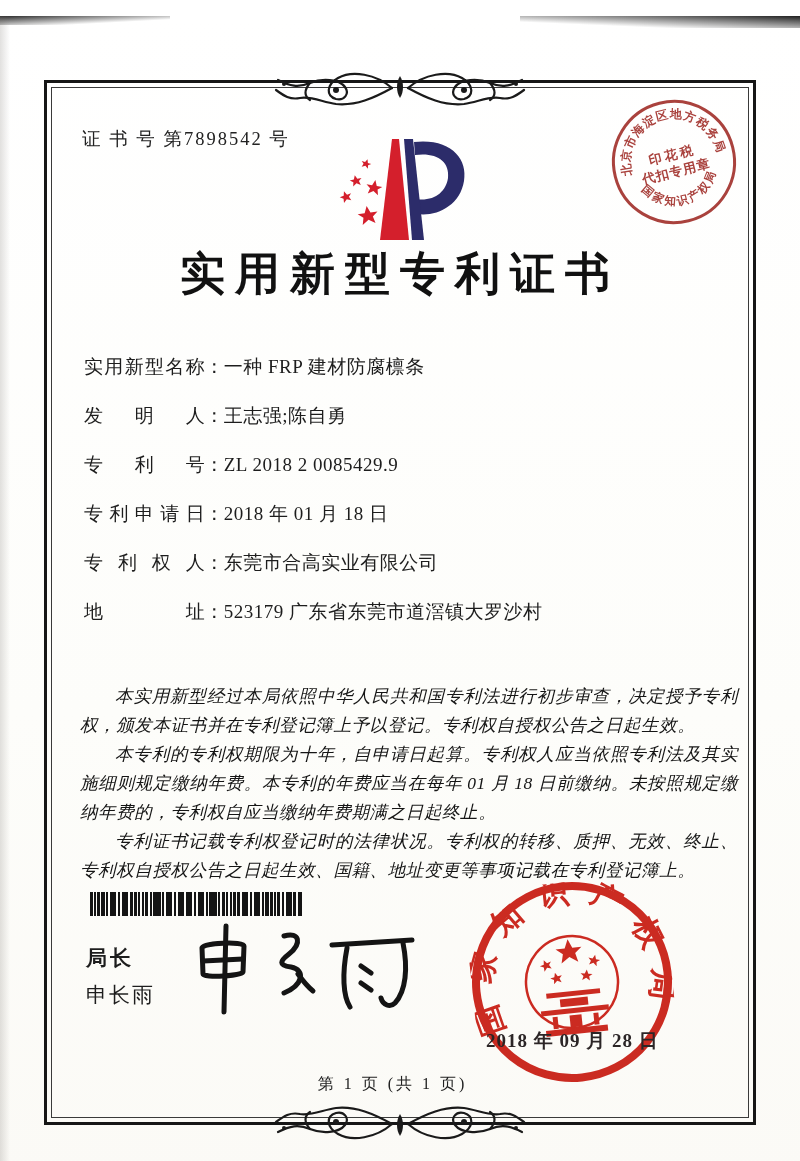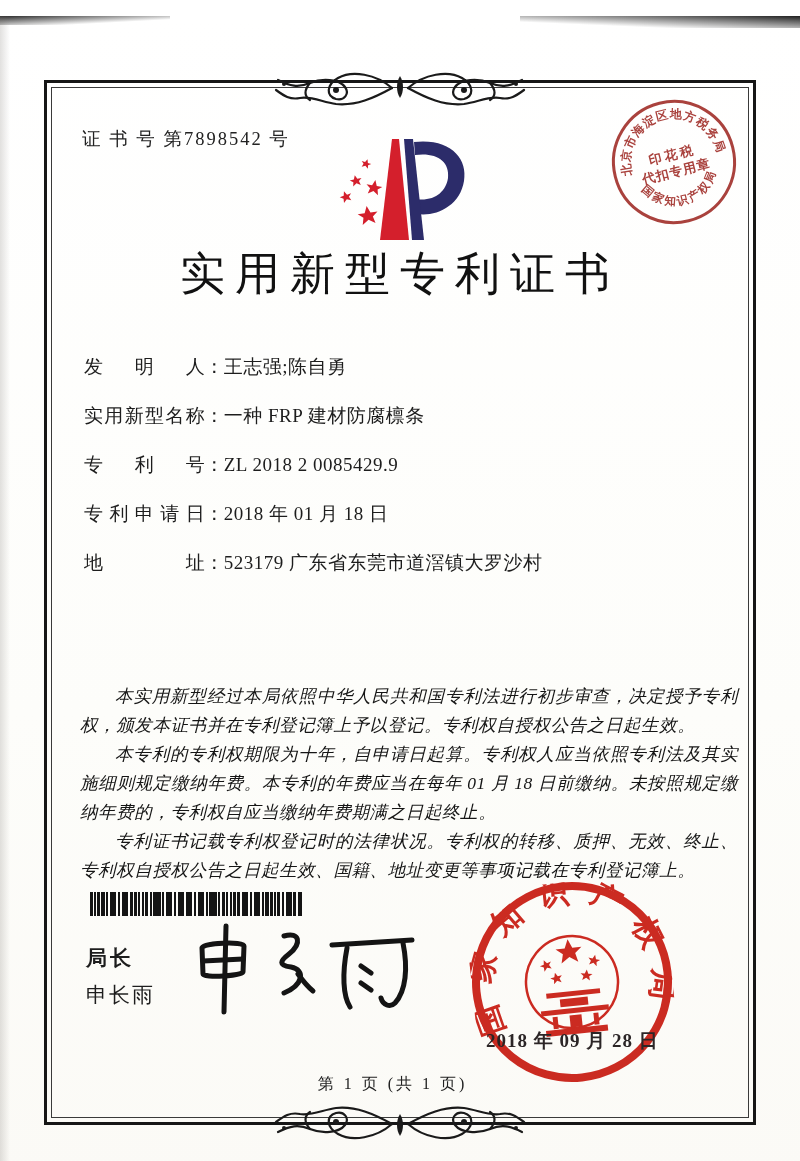--- a/index.html
+++ b/index.html
@@ -30,21 +30,21 @@
   .orn.bottom{top:1084px;transform:scaleY(-1);}
   .cert-no{position:absolute;left:82px;top:110px;font-size:18.5px;letter-spacing:2px;
            color:#222;}
   .logo{position:absolute;left:328px;top:118px;width:144px;height:112px;}
   
   .tax-stamp{position:absolute;left:612px;top:84px;width:124px;height:124px;
              transform:rotate(-14deg);opacity:.88;mix-blend-mode:multiply;}
   .tax-stamp .ring{position:absolute;inset:0;border:3px solid var(--stamp-red);
                    border-radius:50%;}
   .title{position:absolute;left:0;right:0;top:228px;text-align:center;
-         font-size:45px;font-weight:400;letter-spacing:10px;color:#111;}
+         font-size:45px;font-weight:700;letter-spacing:10px;color:#111;}
   
   .fields{position:absolute;left:84px;top:338px;right:58px;font-size:19px;}
   .frow{height:49px;white-space:nowrap;}
   .flabel{display:inline-block;width:6.35em;text-align:justify;text-align-last:justify;}
   .fcolon{display:inline-block;}
   .fvalue{letter-spacing:.5px;}
   .row7{display:flex;margin-top:2px;}
   .row7 .right{margin-left:72px;white-space:nowrap;}
   .glabel{letter-spacing:1px;}
   
@@ -136,30 +136,33 @@
       </text>
       <text x="62" y="59" font-size="13" font-weight="700" letter-spacing="3" text-anchor="middle" style="fill:var(--stamp-red)">印花税</text>
       <text x="62" y="76" font-size="13" font-weight="700" letter-spacing="1" text-anchor="middle" style="fill:var(--stamp-red)">代扣专用章</text>
     </svg>
   </div>
 
   <h1 class="title">实用新型专利证书</h1>
 
   <div class="fields">
     <div class="frow">
+      <span class="flabel">实用新型名称</span><span class="fcolon">：</span><span class="fvalue">一种 FRP 建材防腐檩条</span>
+    </div>
+    <div class="frow">
       <span class="flabel">发明人</span><span class="fcolon">：</span><span class="fvalue">王志强;陈自勇</span>
     </div>
     <div class="frow">
-      <span class="flabel">实用新型名称</span><span class="fcolon">：</span><span class="fvalue">一种 FRP 建材防腐檩条</span>
-    </div>
-    <div class="frow">
       <span class="flabel">专利号</span><span class="fcolon">：</span><span class="fvalue">ZL 2018 2 0085429.9</span>
     </div>
     <div class="frow">
       <span class="flabel">专利申请日</span><span class="fcolon">：</span><span class="fvalue">2018 年 01 月 18 日</span>
+    </div>
+    <div class="frow">
+      <span class="flabel">专利权人</span><span class="fcolon">：</span><span class="fvalue">东莞市合高实业有限公司</span>
     </div>
     <div class="frow">
       <span class="flabel">地址</span><span class="fcolon">：</span><span class="fvalue">523179 广东省东莞市道滘镇大罗沙村</span>
     </div>
   </div>
 
   <div class="paras">
     <p>本实用新型经过本局依照中华人民共和国专利法进行初步审查，决定授予专利权，颁发本证书并在专利登记簿上予以登记。专利权自授权公告之日起生效。</p>
     <p>本专利的专利权期限为十年，自申请日起算。专利权人应当依照专利法及其实施细则规定缴纳年费。本专利的年费应当在每年 01 月 18 日前缴纳。未按照规定缴纳年费的，专利权自应当缴纳年费期满之日起终止。</p>
     <p>专利证书记载专利权登记时的法律状况。专利权的转移、质押、无效、终止、专利权自授权公告之日起生效、国籍、地址变更等事项记载在专利登记簿上。</p>

